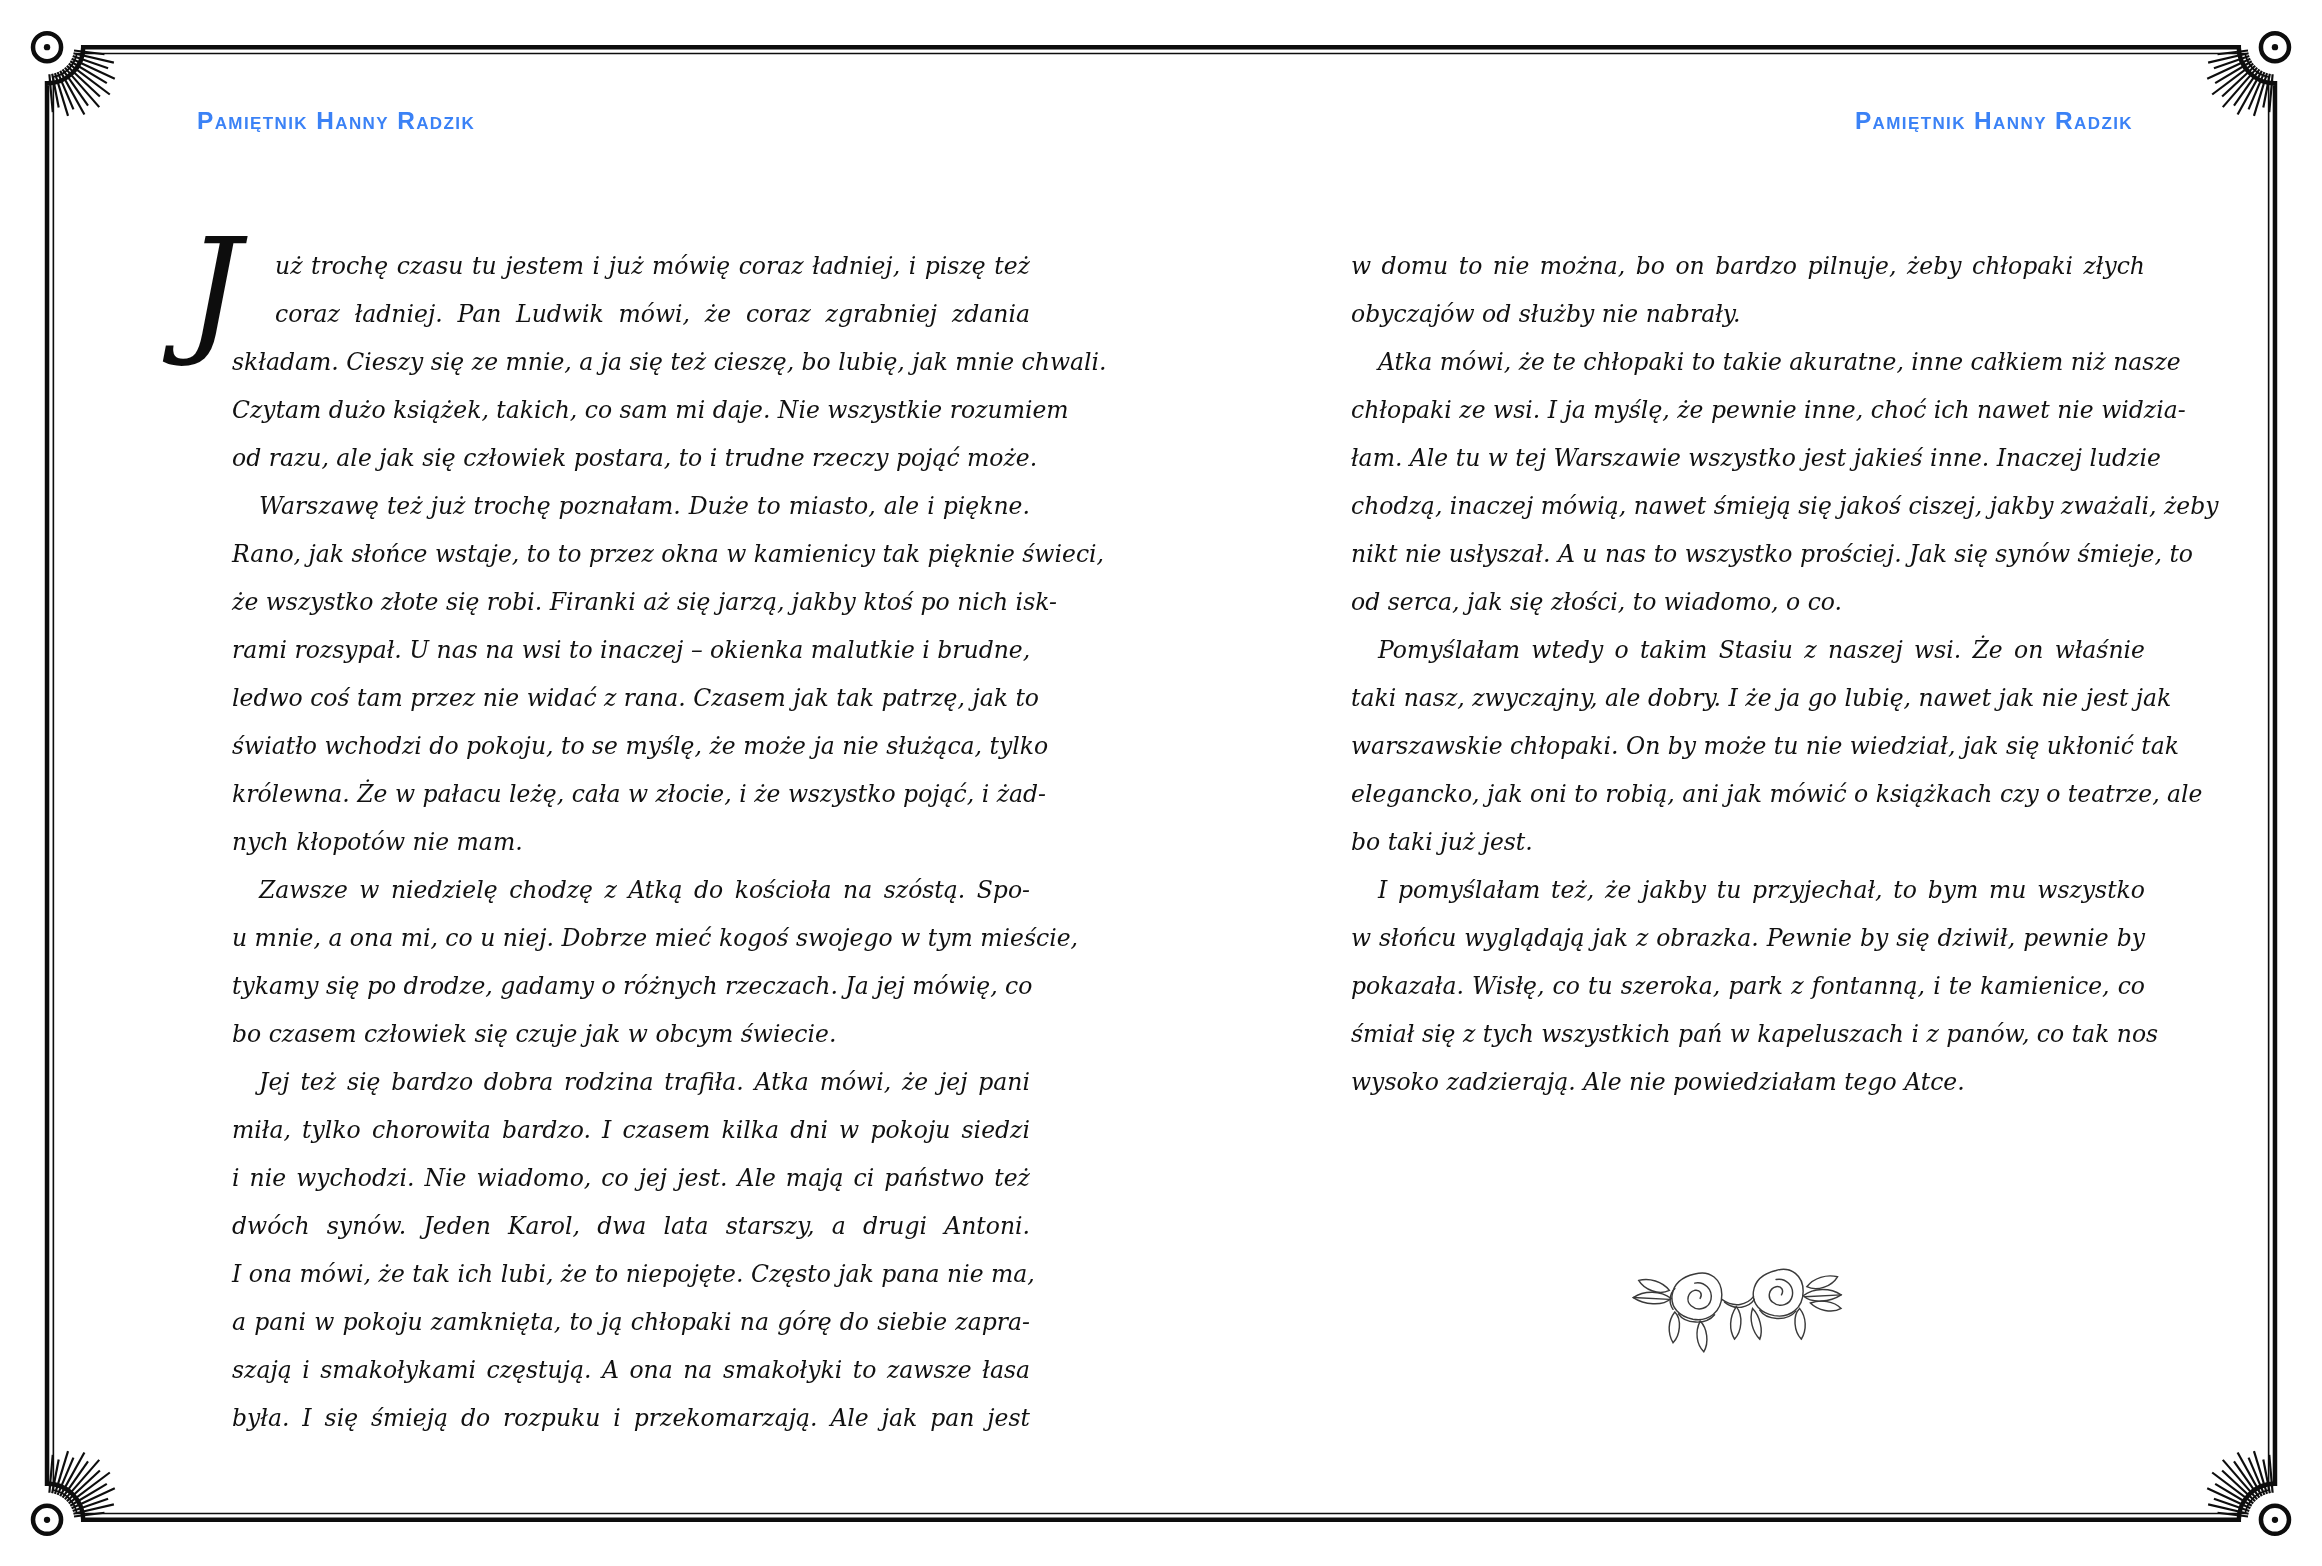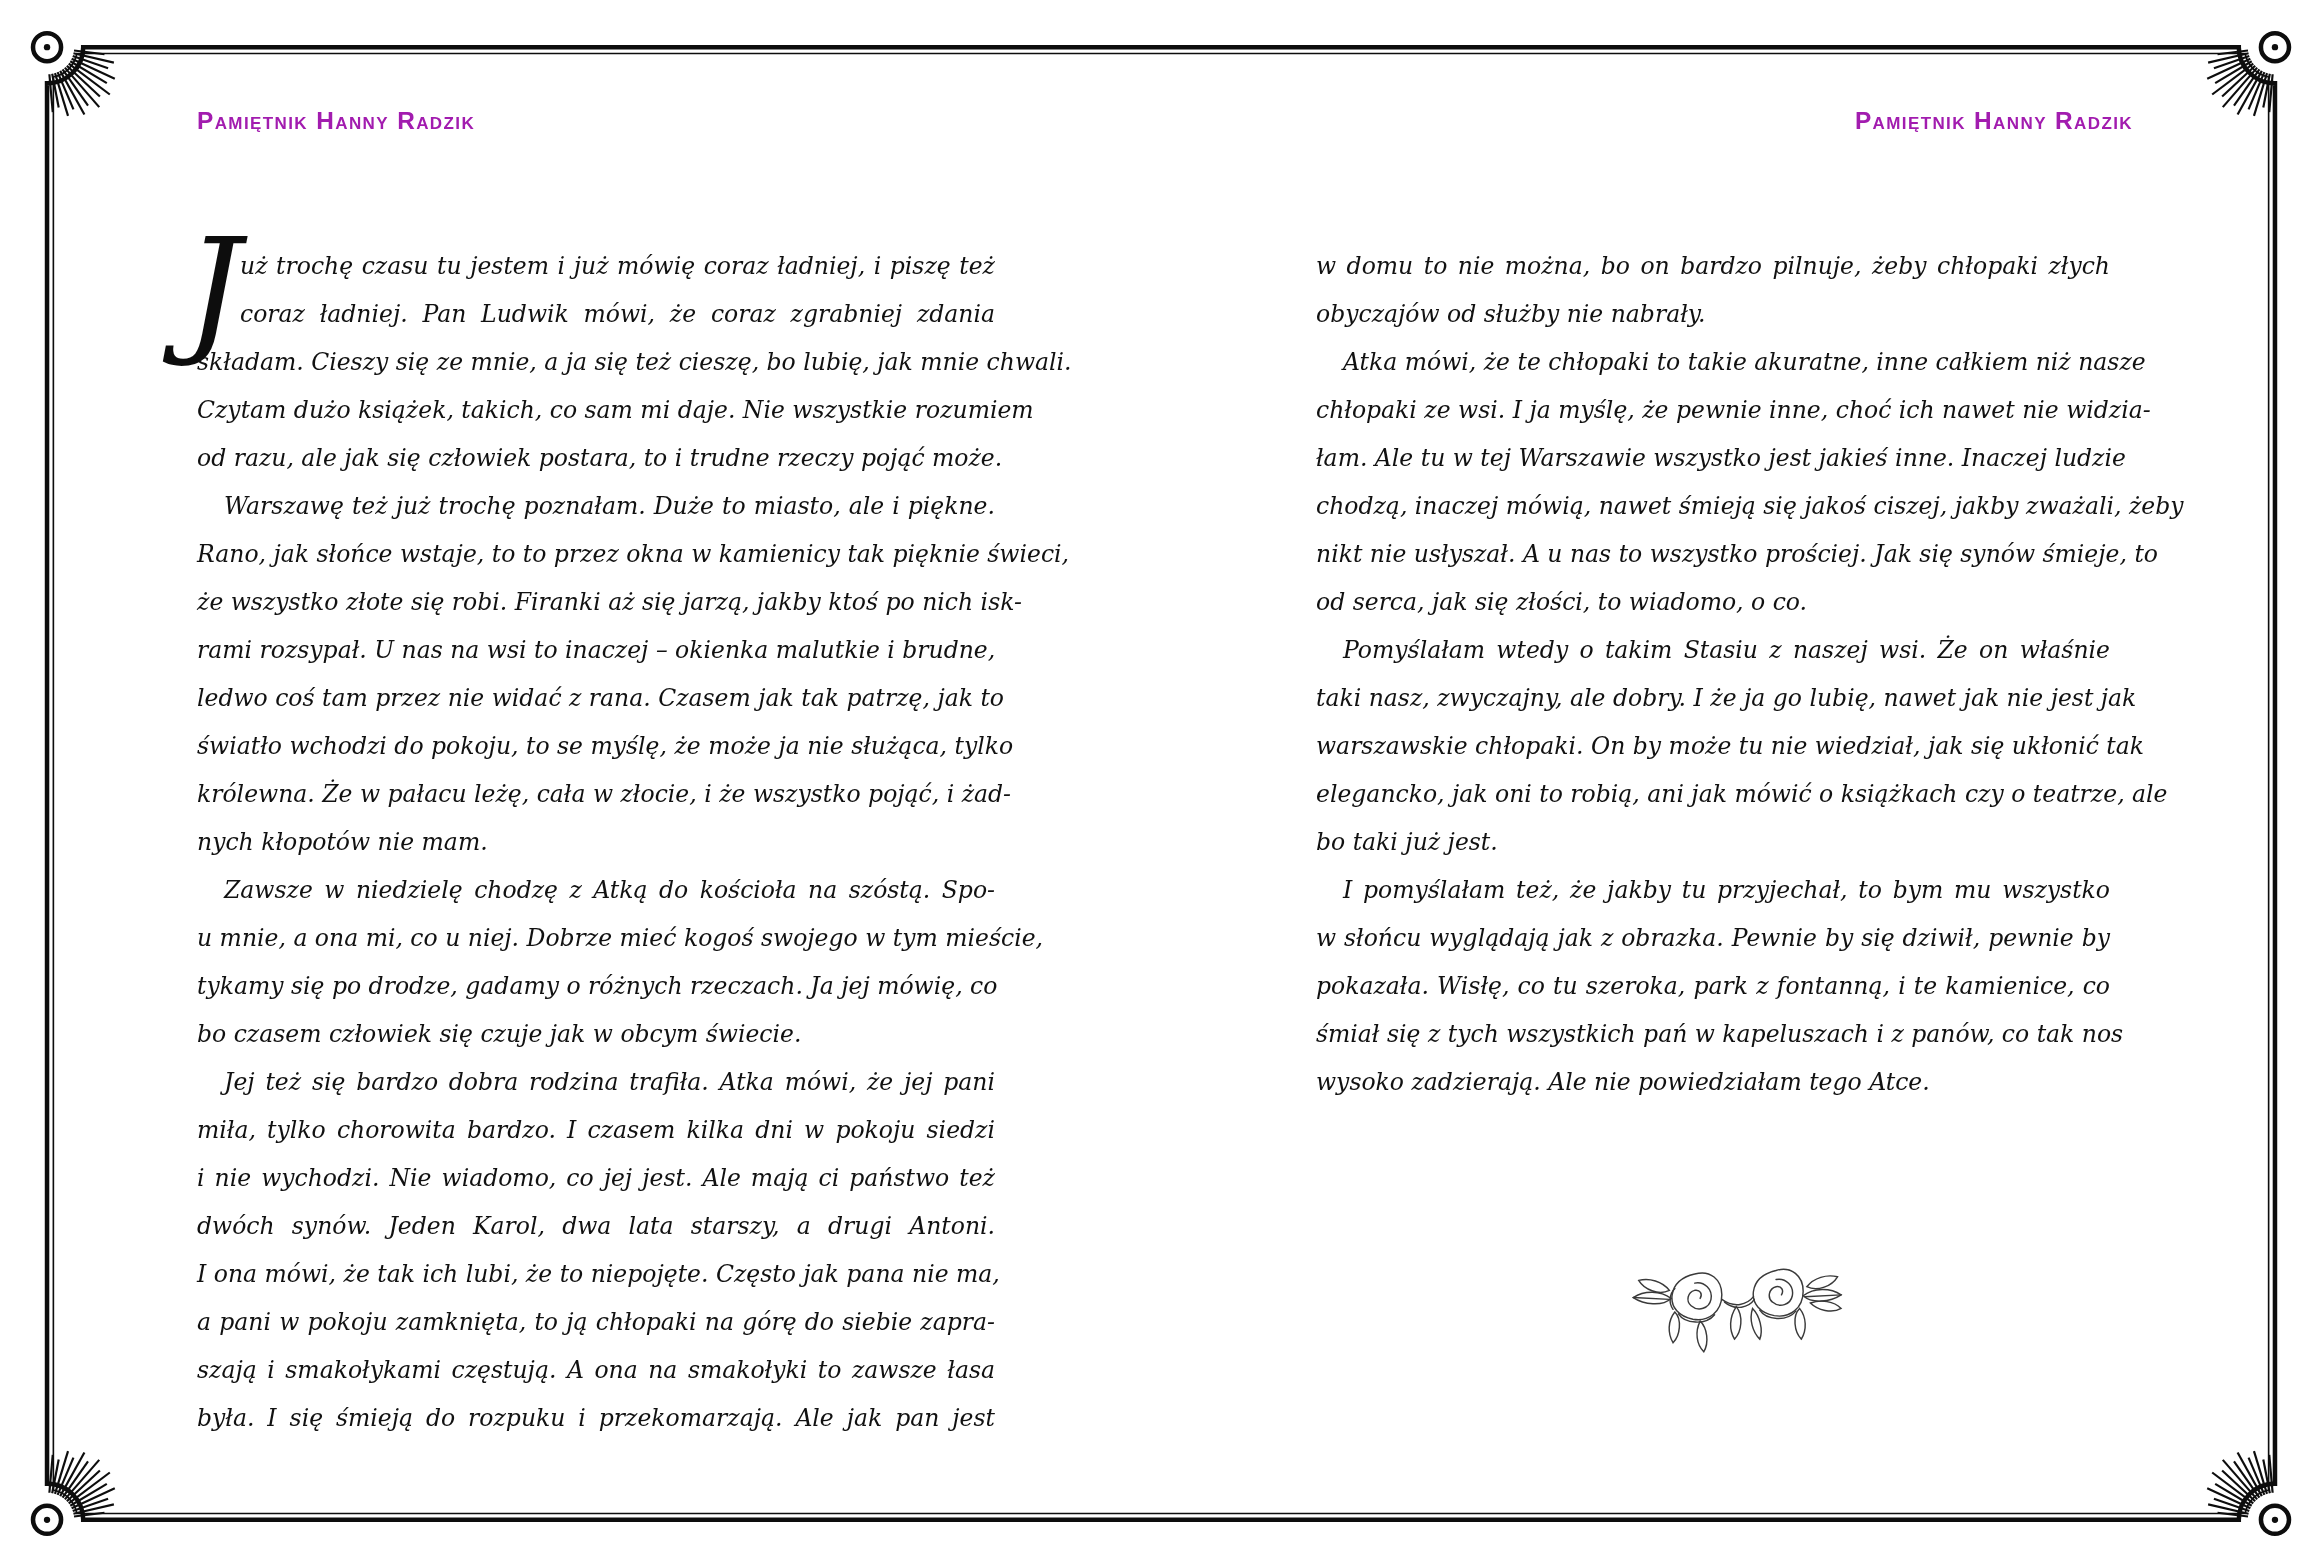--- a/index.html
+++ b/index.html
@@ -1,24 +1,24 @@
 <!DOCTYPE html>
 <html style="font-size:14.5px"><head>
 <meta charset="utf-8">
 <style>
   html,body{margin:0;padding:0;background:#ffffff;}
   #page{position:relative;width:2322px;height:1567px;background:#ffffff;overflow:hidden;
         font-family:"DejaVu Serif", serif;color:#111111;}
   #frame{position:absolute;left:0;top:0;width:2322px;height:1567px;pointer-events:none;}
   .pgheader{position:absolute;top:107px;font-family:"Liberation Sans", sans-serif;
         font-variant:small-caps;font-weight:600;font-size:24.4px;letter-spacing:1.4px;
-        color:#a21caf;white-space:nowrap;}
+        color:#3b82f6;white-space:nowrap;}
   #header-left{left:197px;}
   #header-right{right:189px;}
-  .textcol{position:absolute;top:242px;font-style:italic;font-size:23.5px;}
+  .textcol{position:absolute;top:242px;font-style:italic;font-size:23.5px;margin-left:35px;}
   #col-left{left:197px;width:798px;}
   #col-right{left:1316px;width:794px;}
   .line{height:48px;line-height:48px;white-space:nowrap;
         text-align:justify;text-align-last:justify;}
   .line.para-end{text-align:right;text-align-last:left;}
   .line.indent{padding-left:27px;}
   .line.after-dropcap{padding-left:43px;}
   #dropcap{position:absolute;left:186px;top:221px;font-style:italic;font-size:138px;
         line-height:1;color:#0d0d0d;}
   #roses{position:absolute;left:1617px;top:1257px;width:244px;height:101px;}

